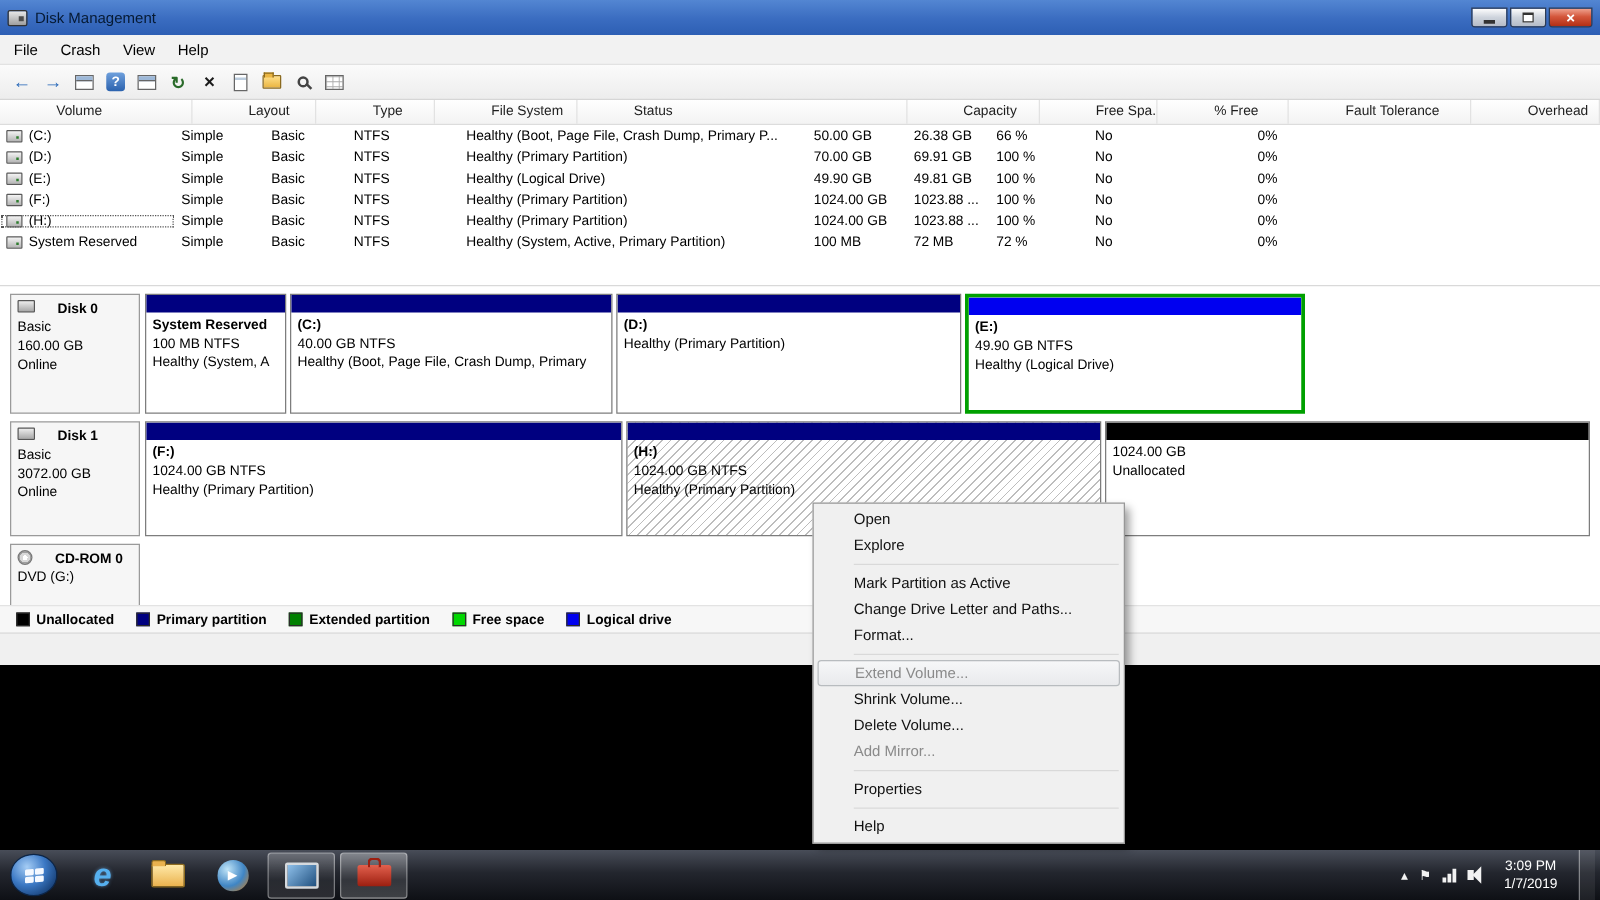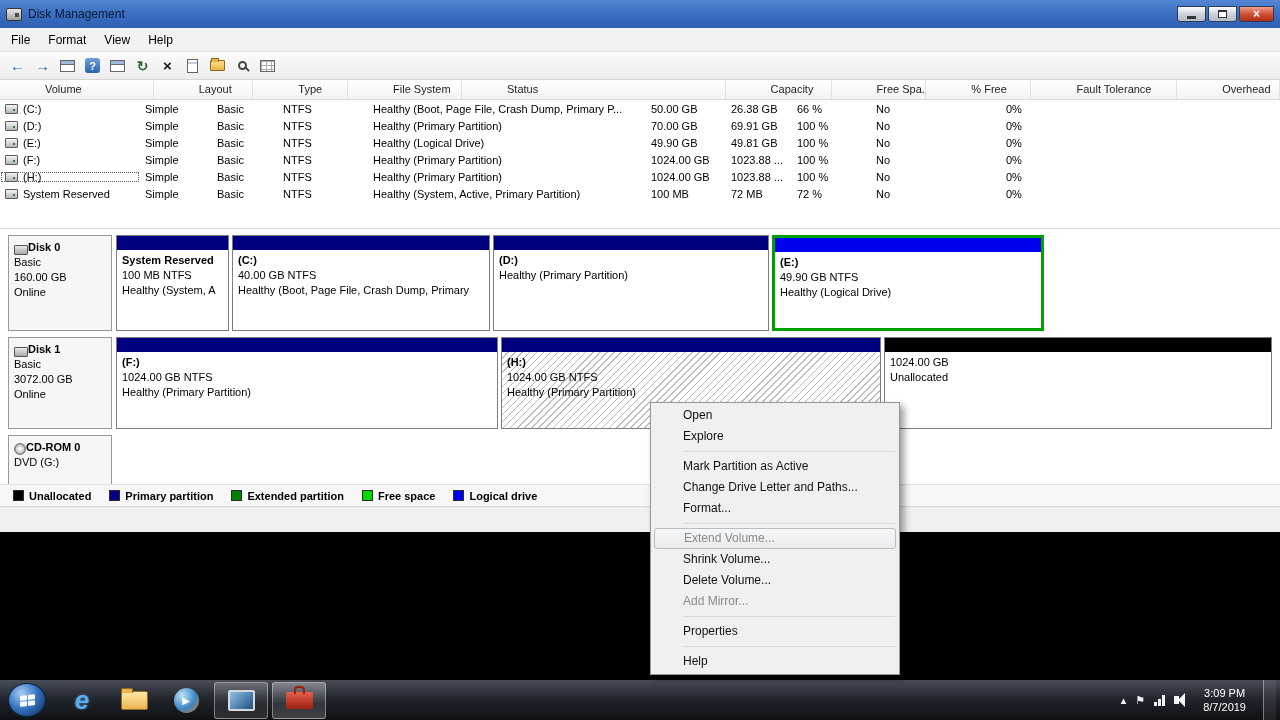--- a/index.html
+++ b/index.html
@@ -64,21 +64,21 @@
   .cw5{width:80px}.cw6{width:66px}.cw7{width:79px}.cw8{width:130px}.cw9{width:76px}
   .drive-ico { display:inline-block; flex:0 0 auto; width:13px; height:10px; border:1px solid #5a5a5a;
                background:linear-gradient(#f4f4f4,#b5b5b5); border-radius:1px; margin-right:5px; position:relative; }
   .drive-ico:after { content:""; position:absolute; right:2px; bottom:2px; width:2px; height:2px; background:#2f7d2f; }
 
   
   .graphical { flex:1 1 auto; background:#fff; border-top:1px solid #d9d9d9; padding:6px 8px; overflow:hidden; }
   .disk-row { display:flex; margin-bottom:6px; }
   .disk-info { width:104px; flex:0 0 auto; border:1px solid #9a9a9a; background:#f6f6f6;
                padding:4px 5px; font-size:11px; line-height:15px; }
-  .disk-name { font-weight:bold; display:flex; align-items:flex-end; gap:0; }
+  .disk-name { font-weight:bold; display:flex; align-items:flex-start; gap:18px; }
   .drive-ico2 { display:inline-block; width:14px; height:10px; border:1px solid #555;
                 background:linear-gradient(#ececec,#a8a8a8); border-radius:1px; }
   .cd-ico { display:inline-block; width:12px; height:12px; border-radius:50%; border:1px solid #777;
             background:radial-gradient(circle,#ffffff 0 2px,#d8d8d8 2px 4px,#9f9f9f 4px); }
   .disk-body { flex:1 1 auto; display:flex; margin-left:4px; }
   .part { border:1px solid #7d7d7d; background:#fff; margin-right:3px; display:flex; flex-direction:column; overflow:hidden; }
   .part .strip { height:14px; flex:0 0 auto; }
   .part-text { padding:3px 5px; font-size:11px; line-height:15px; white-space:nowrap; }
   .pt-title { font-weight:bold; }
   .part.extended { border:3px solid #00a000; }
@@ -160,21 +160,21 @@
             <span class="max-glyph"></span>
           </div>
         <div class="win-btn close">
             <span>×</span>
           </div>
       </div>
     </div>
 
     <div class="menubar">
       <span class="menu-item">File</span>
-      <span class="menu-item">Format</span>
+      <span class="menu-item">Crash</span>
       <span class="menu-item">View</span>
       <span class="menu-item">Help</span>
     </div>
 
     <div class="toolbar">
       <div class="tool">
           <span class="tool-arrow">←</span>
         </div>
       <div class="tool">
           <span class="tool-arrow">→</span>
@@ -486,19 +486,19 @@
       <span class="tray-glyph">▴</span>
       <span class="tray-glyph">⚑</span>
       <span class="net-ico">
           <span class="net-b1"></span>
           <span class="net-b2"></span>
           <span class="net-b3"></span>
         </span>
       <span class="spk-ico"></span>
       <div class="clock">
         <div>3:09 PM</div>
-        <div>8/7/2019</div>
+        <div>1/7/2019</div>
       </div>
       <div class="show-desktop"></div>
     </div>
   </div>
 
 </div>
 
 </body></html>

